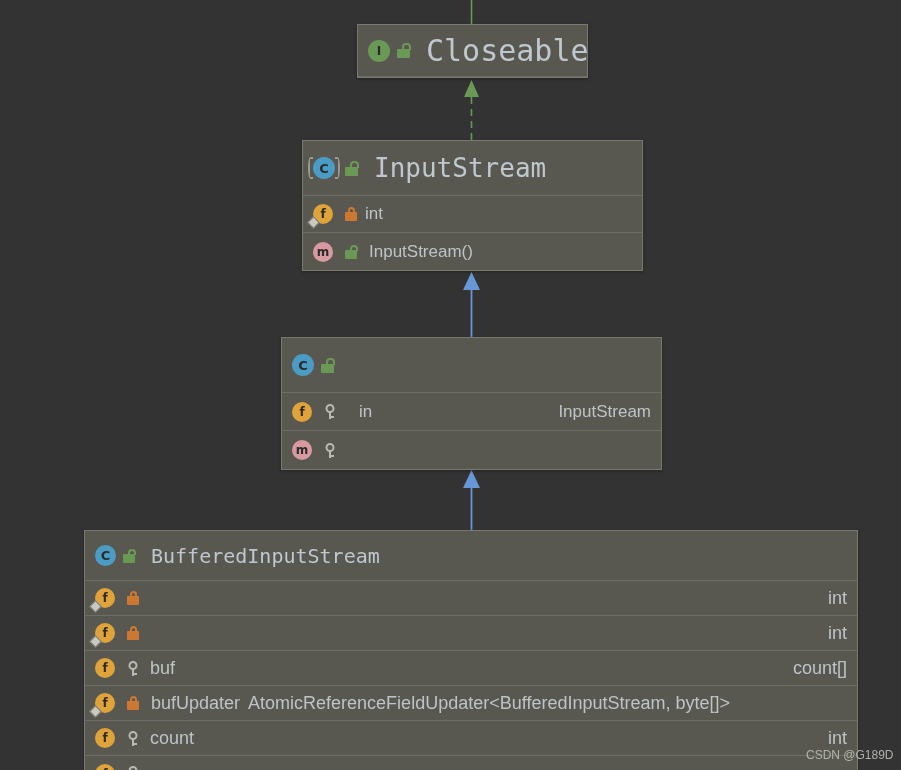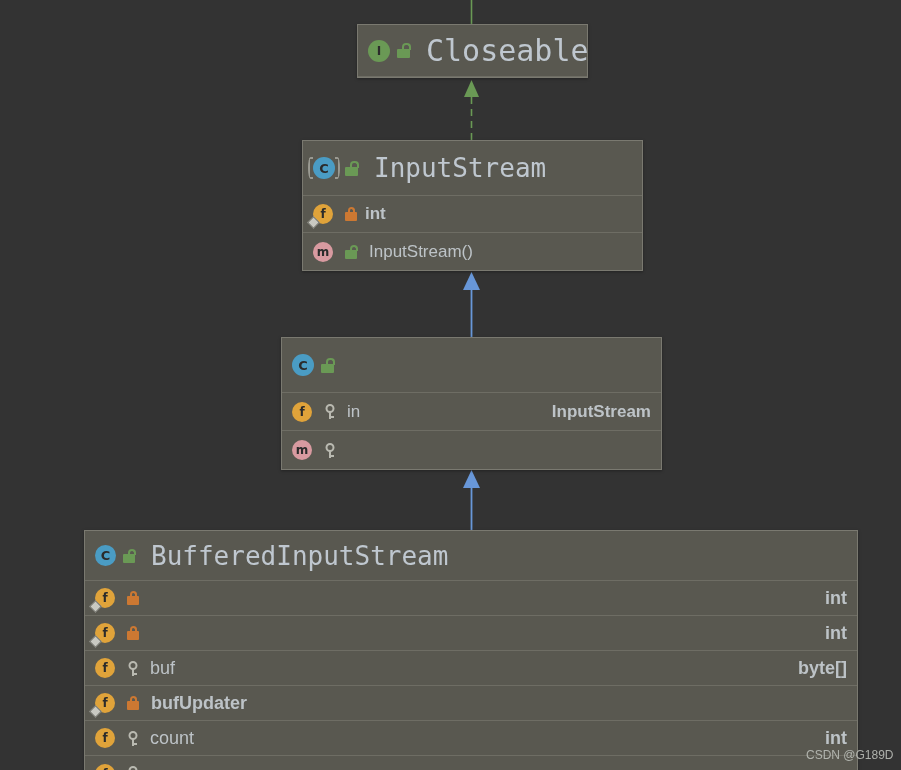--- a/index.html
+++ b/index.html
@@ -68,21 +68,20 @@
   .row-name {
     flex: 0 0 auto;
   }
   .row-spacer {
     flex: 1 1 auto;
     min-width: 10px;
   }
   .row-type {
     flex: 0 0 auto;
     text-align: right;
-    font-weight: bold;
   }
   .row-inline-type {
     margin-left: 8px;
   }
 
   
   .ic {
     position: relative;
     display: inline-block;
     flex: 0 0 auto;
@@ -287,21 +286,21 @@
     <div class="uml-members">
       <div class="uml-row" style="height:38px;font-size:17px;">
         <span class="ic circle-ic ic-field" style="width:20px;height:20px;font-size:12px;">
           <span>f</span>
         </span>
         <span class="key-ic" style="width:11px;height:15px;margin-left:12px;">
           <span class="head" style="width:9px;height:9px;"></span>
           <span class="stem" style="top:8px;width:2px;height:7px;"></span>
           <span class="tooth" style="top:12px;left:5.5px;width:4px;height:2px;"></span>
         </span>
-        <span class="row-name" style="margin-left:12px;">in</span>
+        <span class="row-name" style="margin-left:24px;">in</span>
         <span class="row-spacer"></span>
         <span class="row-type">InputStream</span>
       </div>
       <div class="uml-row" style="height:38px;font-size:17px;">
         <span class="ic circle-ic ic-method" style="width:20px;height:20px;font-size:12px;">
           <span>m</span>
         </span>
         <span class="key-ic" style="width:11px;height:15px;margin-left:12px;">
           <span class="head" style="width:9px;height:9px;"></span>
           <span class="stem" style="top:8px;width:2px;height:7px;"></span>
@@ -314,21 +313,21 @@
 
   <div class="uml-box" style="left:84px; top:530px; width:774px; height:255px;">
     <div class="uml-header" style="height:50px;">
       <span class="ic circle-ic ic-class" style="width:21px;height:21px;font-size:13px;">
         <span>C</span>
       </span>
       <span class="lock lock-open-green" style="width:12px;height:14px;margin-left:7px;">
         <span class="body" style="height:9px;"></span>
         <span class="shackle" style="left:4.5px;top:0;width:8px;height:6px;border-width:2px;border-radius:4px 4px 0 0;"></span>
       </span>
-      <span class="uml-title" style="font-size:26px;margin-left:16px;">BufferedInputStream</span>
+      <span class="uml-title" style="font-size:20px;margin-left:16px;">BufferedInputStream</span>
     </div>
     <div class="uml-members">
 
       <div class="uml-row" style="height:35px;font-size:18px;">
         <span class="ic" style="width:20px;height:20px;">
           <span class="circle-ic ic-field" style="width:20px;height:20px;font-size:12px;display:flex;">
             <span>f</span>
           </span>
           <span class="static-diamond"></span>
         </span>
@@ -359,35 +358,36 @@
         <span class="ic circle-ic ic-field" style="width:20px;height:20px;font-size:12px;">
           <span>f</span>
         </span>
         <span class="key-ic" style="width:11px;height:15px;margin-left:12px;">
           <span class="head" style="width:9px;height:9px;"></span>
           <span class="stem" style="top:8px;width:2px;height:7px;"></span>
           <span class="tooth" style="top:12px;left:5.5px;width:4px;height:2px;"></span>
         </span>
         <span class="row-name" style="margin-left:12px;">buf</span>
         <span class="row-spacer"></span>
-        <span class="row-type">byte[]</span>
+        <span class="row-type">count[]</span>
       </div>
 
       <div class="uml-row" style="height:35px;font-size:18px;">
         <span class="ic" style="width:20px;height:20px;">
           <span class="circle-ic ic-field" style="width:20px;height:20px;font-size:12px;display:flex;">
             <span>f</span>
           </span>
           <span class="static-diamond"></span>
         </span>
         <span class="lock lock-closed-orange" style="width:12px;height:14px;margin-left:12px;">
           <span class="body" style="height:9px;"></span>
           <span class="shackle" style="left:2.5px;top:0;width:7px;height:6px;border-width:2px;border-radius:4px 4px 0 0;"></span>
         </span>
-        <span class="row-name" style="margin-left:12px;font-weight:bold;">bufUpdater</span>
+        <span class="row-name" style="margin-left:12px;">bufUpdater</span>
+        <span class="row-type row-inline-type">AtomicReferenceFieldUpdater&lt;BufferedInputStream, byte[]&gt;</span>
         <span class="row-spacer"></span>
       </div>
 
       <div class="uml-row" style="height:35px;font-size:18px;">
         <span class="ic circle-ic ic-field" style="width:20px;height:20px;font-size:12px;">
           <span>f</span>
         </span>
         <span class="key-ic" style="width:11px;height:15px;margin-left:12px;">
           <span class="head" style="width:9px;height:9px;"></span>
           <span class="stem" style="top:8px;width:2px;height:7px;"></span>

